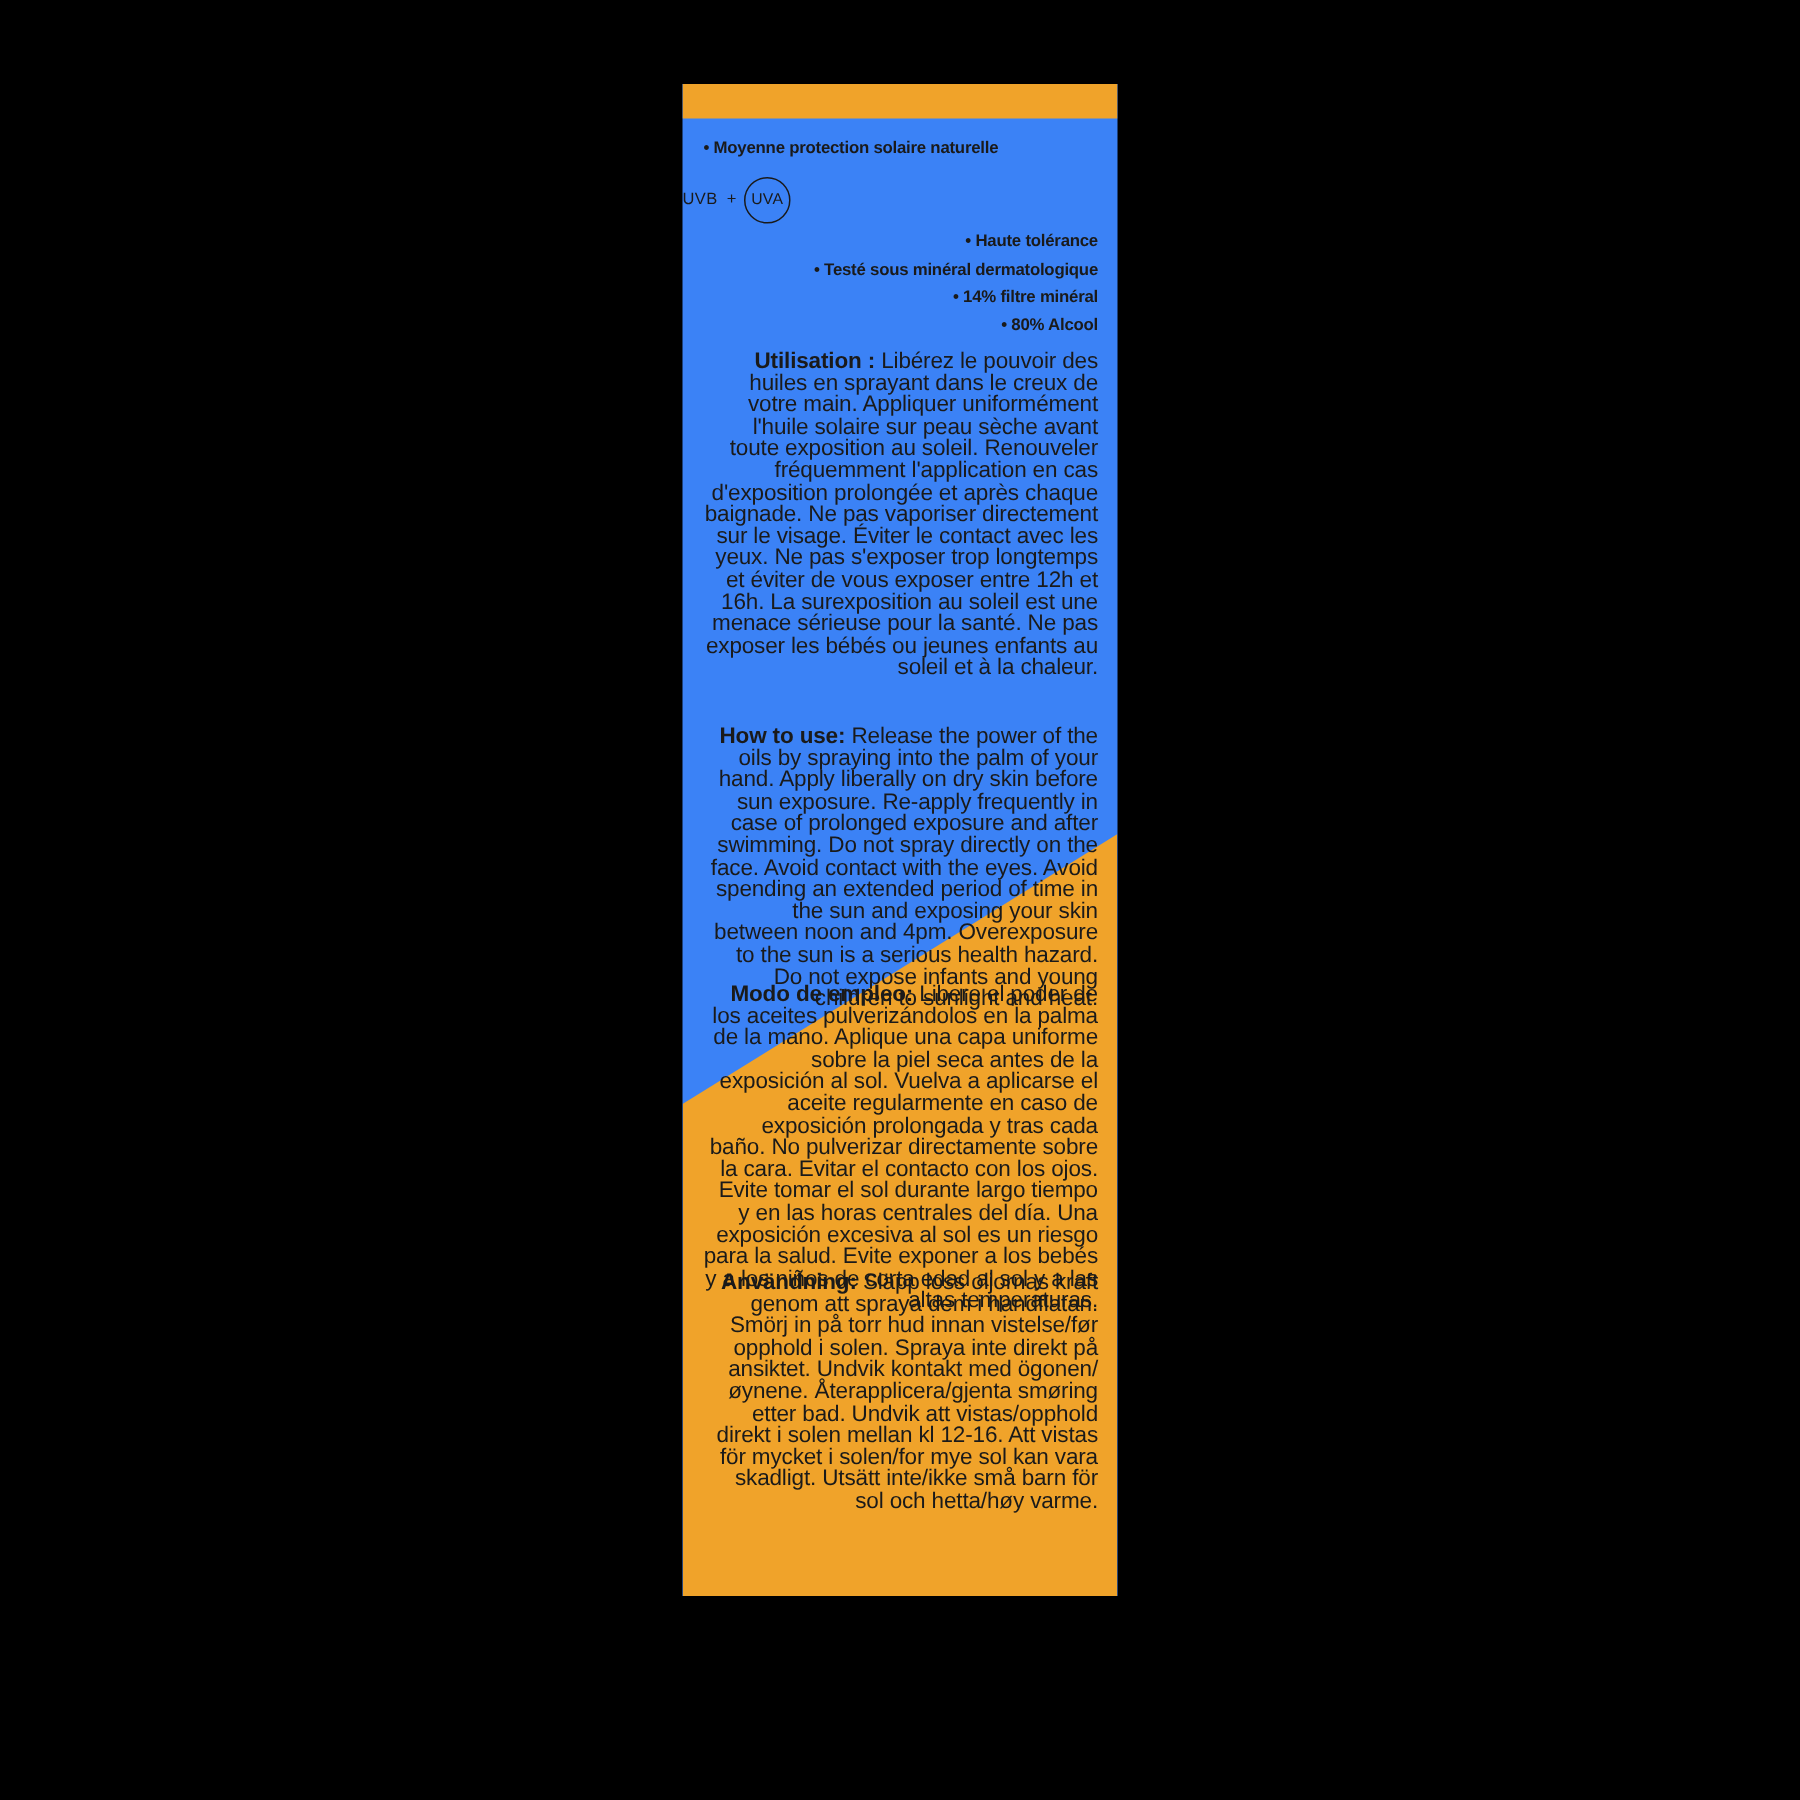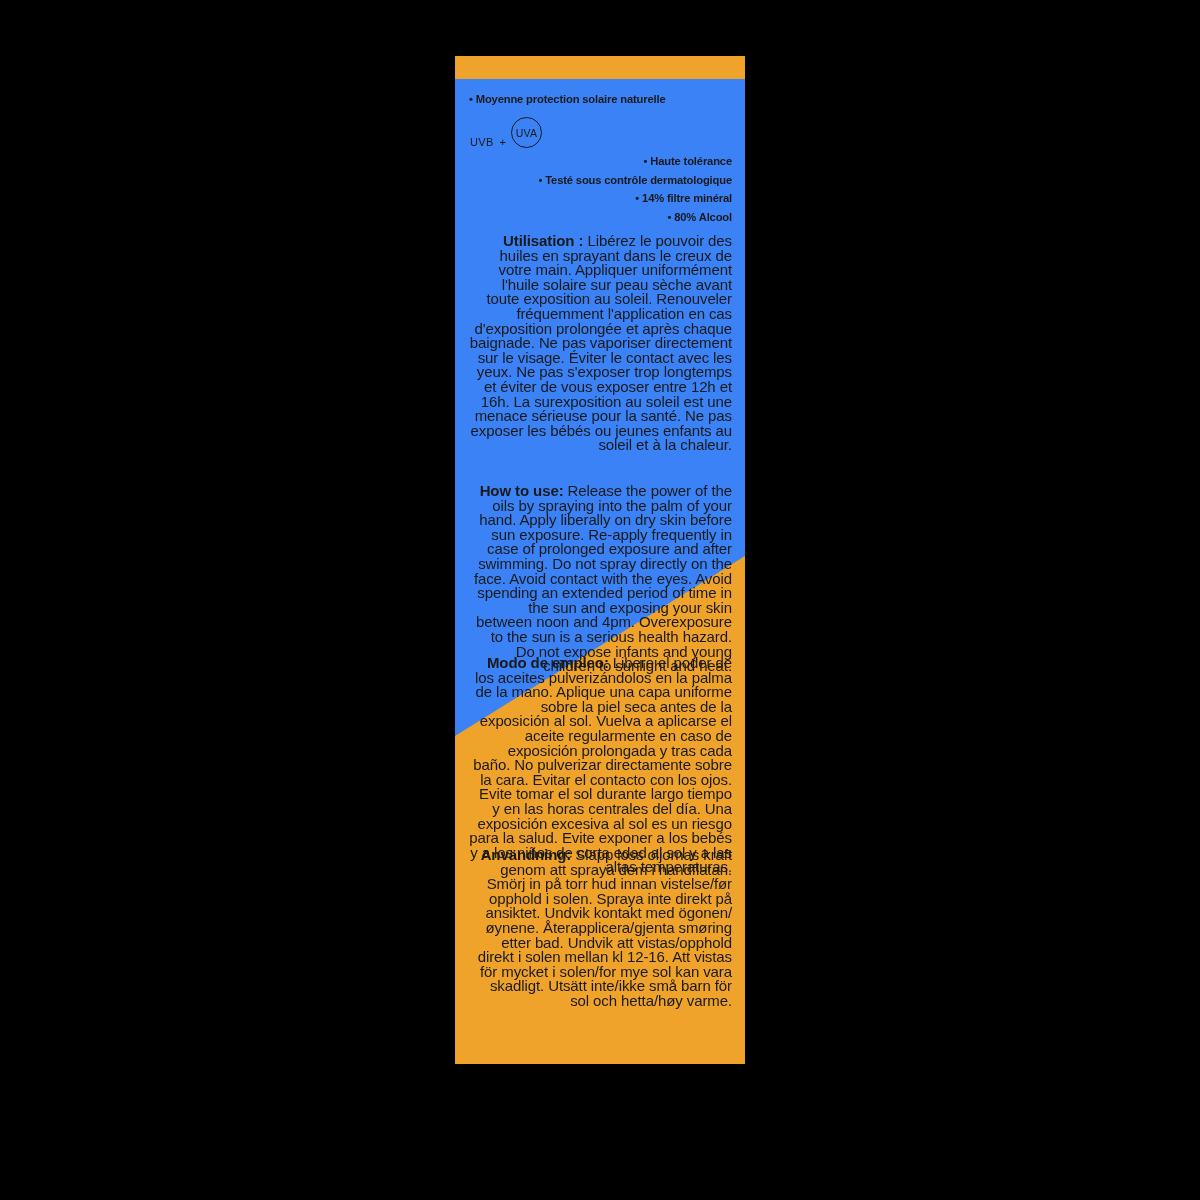--- a/index.html
+++ b/index.html
@@ -76,24 +76,24 @@
     font-size: 11.2px;
     line-height: 18.6px;
     color: #1a1a1a;
     font-weight: 600;
     letter-spacing: -0.15px;
     white-space: nowrap;
   }
 
   .uva-row {
     position: absolute;
-    left: 15px;
+    left: 0;
     top: 62px;
     display: flex;
-    align-items: flex-end;
+    align-items: center;
     height: 30px;
   }
   .uvb-text {
     font-size: 11px;
     color: #1a1a1a;
     letter-spacing: 0.3px;
   }
   .plus-text {
     font-size: 11px;
     color: #1a1a1a;
@@ -151,21 +151,21 @@
       </div>
 
       <div class="uva-row">
         <span class="uvb-text">UVB</span>
         <span class="plus-text">+</span>
         <span class="uva-circle">UVA</span>
       </div>
 
       <div class="block bullets2">
         <div class="bullet">• Haute tolérance</div>
-        <div class="bullet">• Testé sous contrôle dermatologique</div>
+        <div class="bullet">• Testé sous minéral dermatologique</div>
         <div class="bullet">• 14% filtre minéral</div>
         <div class="bullet">• 80% Alcool</div>
       </div>
 
       <div class="block para p-fr">
         <span class="lead">Utilisation :</span><span> Libérez le pouvoir des huiles en sprayant dans le creux de votre main. Appliquer uniformément l'huile solaire sur peau sèche avant toute exposition au soleil. Renouveler fréquemment l'application en cas d'exposition prolongée et après chaque baignade. Ne pas vaporiser directement sur le visage. Éviter le contact avec les yeux. Ne pas s'exposer trop longtemps et éviter de vous exposer entre 12h et 16h. La surexposition au soleil est une menace sérieuse pour la santé. Ne pas exposer les bébés ou jeunes enfants au soleil et à la chaleur.</span>
       </div>
 
       <div class="block para p-en">
         <span class="lead">How to use:</span><span> Release the power of the oils by spraying into the palm of your hand.  Apply liberally on dry skin before sun exposure. Re-apply frequently in case of prolonged exposure and after swimming. Do not spray directly on the face. Avoid contact with the eyes. Avoid spending an extended period of time in the sun and exposing your skin between noon and 4pm. Overexposure to the sun is a serious health hazard. Do not expose infants and young children to sunlight and heat.</span>

